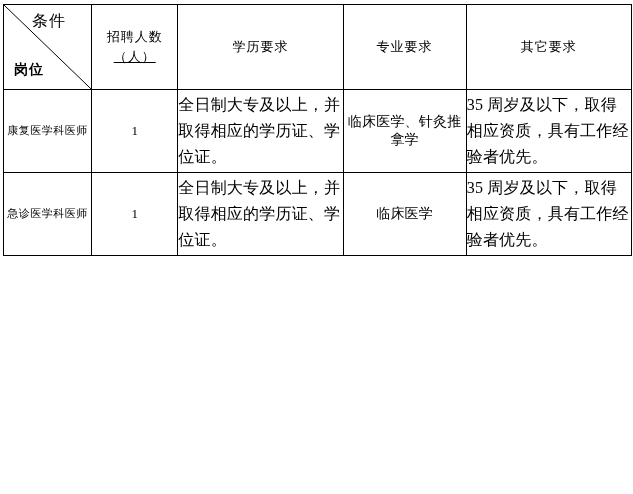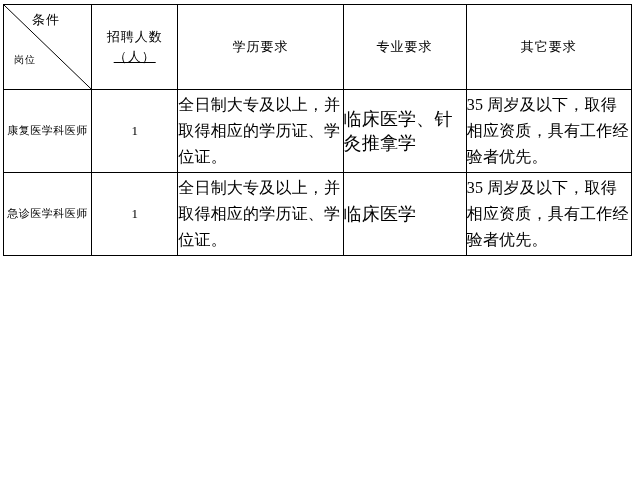--- a/index.html
+++ b/index.html
@@ -47,29 +47,30 @@
   td.header-split .diag {
     position: absolute;
     left: 0; top: 0;
     width: 100%; height: 100%;
     pointer-events: none;
   }
   td.header-split .cond {
     position: absolute;
     top: 6px;
     left: 28px;
-    font-size: 13px;
+    font-size: 16px;
     letter-spacing: 1px;
   }
   td.header-split .post {
     position: absolute;
-    bottom: 22px;
+    bottom: 10px;
     left: 10px;
-    font-size: 10px;
+    font-size: 14px;
     letter-spacing: 1px;
+    font-weight: bold;
   }
 
   td.head {
     text-align: center;
     font-size: 13px;
     line-height: 1.55;
     letter-spacing: 1px;
     height: 84px;
   }
   td.head .hl1 { display: block; }
@@ -96,21 +97,22 @@
     font-size: 13px;
   }
   td.edu, td.other {
     text-align: left;
     font-size: 16px;
     line-height: 1.62;
     padding: 6px 8px 6px 8px;
     letter-spacing: 0.2px;
   }
   td.major {
-    font-size: 18px;
+    text-align: center;
+    font-size: 14px;
     letter-spacing: 0.2px;
     padding: 0 4px;
   }
 </style>
 </head>
 <body>
 
 <div id="sheet">
   <table class="recruit">
     <colgroup>

